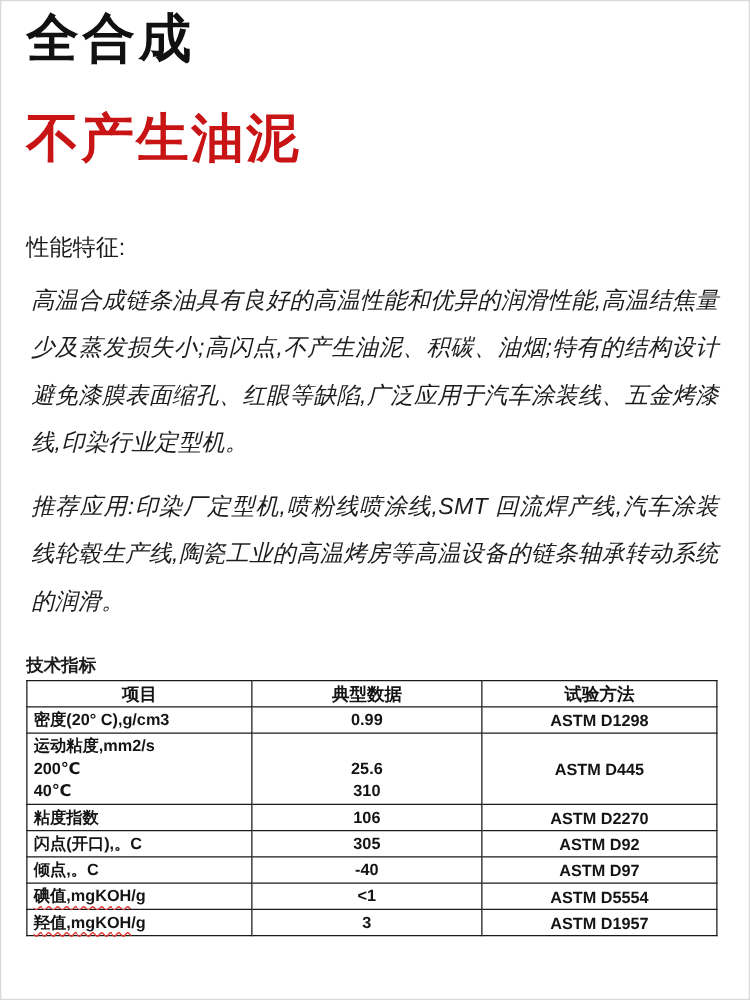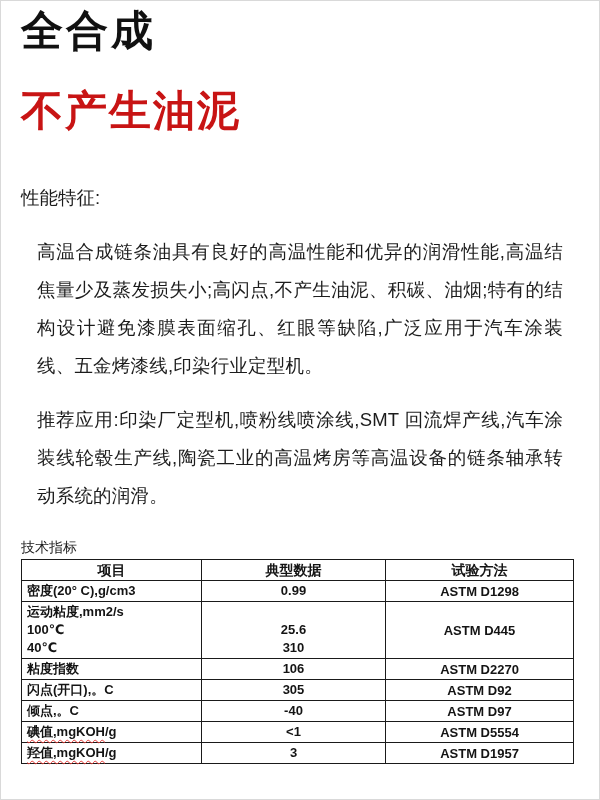--- a/index.html
+++ b/index.html
@@ -22,26 +22,26 @@
     margin:4px 0 0 0;color:#111;
   }
   .product-title{
     font-size:42px;line-height:48px;font-weight:bold;letter-spacing:2px;
     margin:32px 0 0 0;color:var(--title-red);
   }
   .lead{
     font-size:18.5px;line-height:38px;margin:44px 0 0 0;font-weight:500;
   }
   .body-para{
-    font-size:18.5px;line-height:38px;margin:16px;text-align:justify;
-    font-weight:500;letter-spacing:0.2px;
+    font-size:18.5px;line-height:38px;margin:4px;text-align:justify;
+    font-weight:500;letter-spacing:0.2px;font-style:italic;
   }
   .para2{margin-top:13px;}
   .tbl-caption{
-    font-size:14px;line-height:20px;margin:22px 0 2px 0;font-weight:400;
+    font-size:14px;line-height:20px;margin:22px 0 2px 0;font-weight:700;
   }
   table.spec{
     border-collapse:collapse;table-layout:fixed;width:552px;
     font-size:13px;font-weight:bold;color:#141414;
   }
   table.spec th,table.spec td{
     border:1.5px solid var(--table-border);
     padding:1px 5px;vertical-align:middle;
   }
   table.spec th{
@@ -95,21 +95,21 @@
             <div class="ln">密度(20° C),g/cm3</div>
           </td>
           <td class="c-value">
             <div class="ln">0.99</div>
           </td>
           <td class="c-method">ASTM D1298</td>
         </tr>
         <tr>
           <td class="c-item">
             <div class="ln">运动粘度,mm2/s</div>
-            <div class="ln">100℃</div>
+            <div class="ln">200℃</div>
             <div class="ln">40℃</div>
           </td>
           <td class="c-value">
             <div class="ln">&nbsp;</div>
             <div class="ln">25.6</div>
             <div class="ln">310</div>
           </td>
           <td class="c-method">ASTM D445</td>
         </tr>
         <tr>

